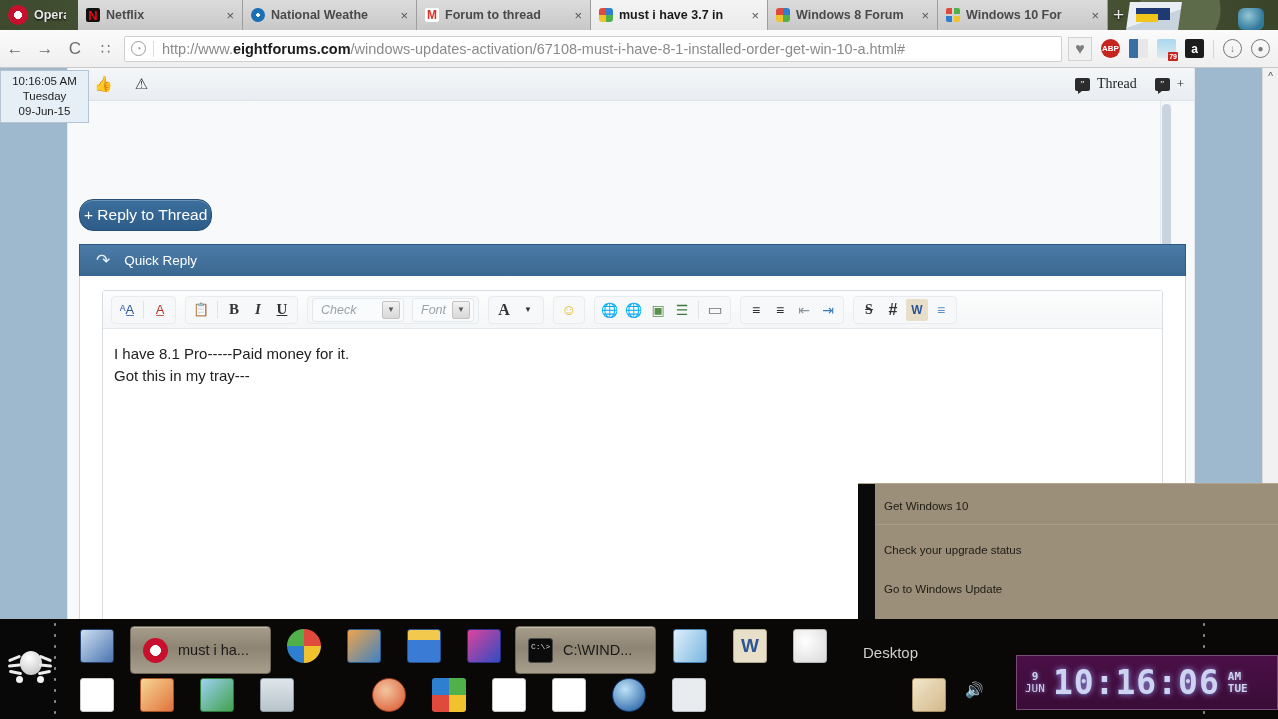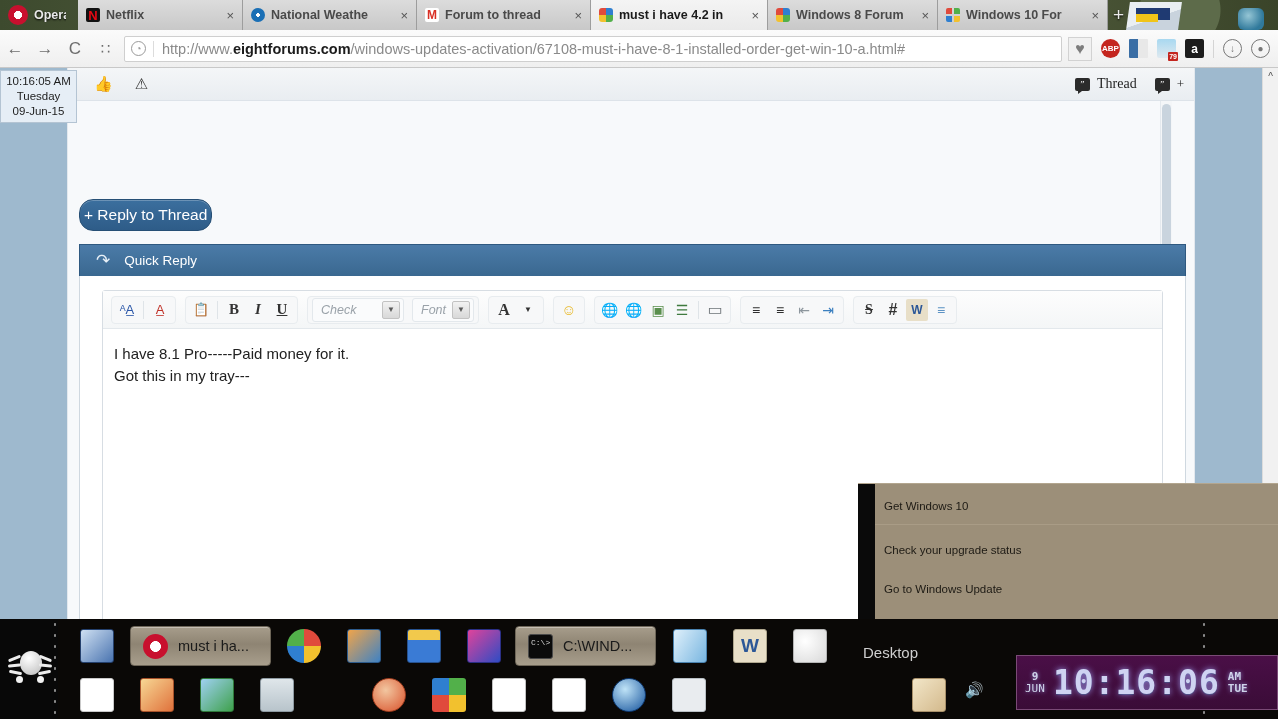--- a/index.html
+++ b/index.html
@@ -293,21 +293,21 @@
   }
   .dotrail.right { left:1202px; }
 
   .tb-row { position:absolute; left:0; width:1278px; height:48px; }
   .tb-row.top { top:3px; }
   .tb-row.bottom { top:52px; }
   .tb-icon {
     position:absolute; width:34px; height:34px; top:7px; border-radius:3px; cursor:pointer;
   }
   .tb-task {
-    position:absolute; top:4px; height:40px;
+    position:absolute; top:4px; height:48px;
     background: linear-gradient(#a79d8b,#8e8473 45%, #a89e8c);
     border:1px solid #6e6658; border-radius:4px;
     display:flex; align-items:center; gap:10px; padding:0 12px;
     color:#1a1a1a; font-size:14.5px; cursor:pointer;
     box-shadow: inset 0 1px 0 rgba(255,255,255,.35);
   }
   .taskicon { width:25px; height:25px; flex:0 0 25px; border-radius:3px; }
   .ti-opera { background: radial-gradient(ellipse at 50% 50%, #fff 0 30%, #c8102e 31% 100%);
               border-radius:50%; }
   .ti-cmd { background:#0b0b0b; border:1px solid #4a4a4a; color:#d8d8d8;
@@ -343,21 +343,21 @@
     color:#cfd3f2; font-size:33px; font-weight:bold; letter-spacing:1px;
     text-shadow: 0 0 6px #9a95e8, 0 1px 0 #2b2b55;
   }
   .cg-ampm {
     color:#cfd3ea; font-size:11px; line-height:12px; text-align:left; font-weight:bold;
     text-shadow:0 0 4px #8e8ad0;
   }
 
   
   .clock-tip {
-    position:absolute; left:0; top:70px; width:77px; height:53px;
+    position:absolute; left:0; top:70px; width:89px; height:53px;
     background:#e6eef6; border:1px solid #b4c4d3;
     display:flex; flex-direction:column; align-items:center; justify-content:center;
     font-size:11.5px; color:#1d1d1d; line-height:15px;
   }
 </style>
 </head>
 <body>
 
 <div id="screen">
 
@@ -389,21 +389,21 @@
       </div>
 
       <div class="tab" style="left:417px;width:174px;">
         <span class="favicon fav-gmail">M</span>
         <span class="tab-title">Forum to thread</span>
         <span class="tab-close">×</span>
       </div>
 
       <div class="tab active" style="left:591px;width:177px;">
         <span class="favicon fav-eightf"></span>
-        <span class="tab-title">must i have 4.2 in</span>
+        <span class="tab-title">must i have 3.7 in</span>
         <span class="tab-close">×</span>
       </div>
 
       <div class="tab" style="left:768px;width:170px;">
         <span class="favicon fav-eightf"></span>
         <span class="tab-title">Windows 8 Forum</span>
         <span class="tab-close">×</span>
       </div>
 
       <div class="tab" style="left:938px;width:170px;">

